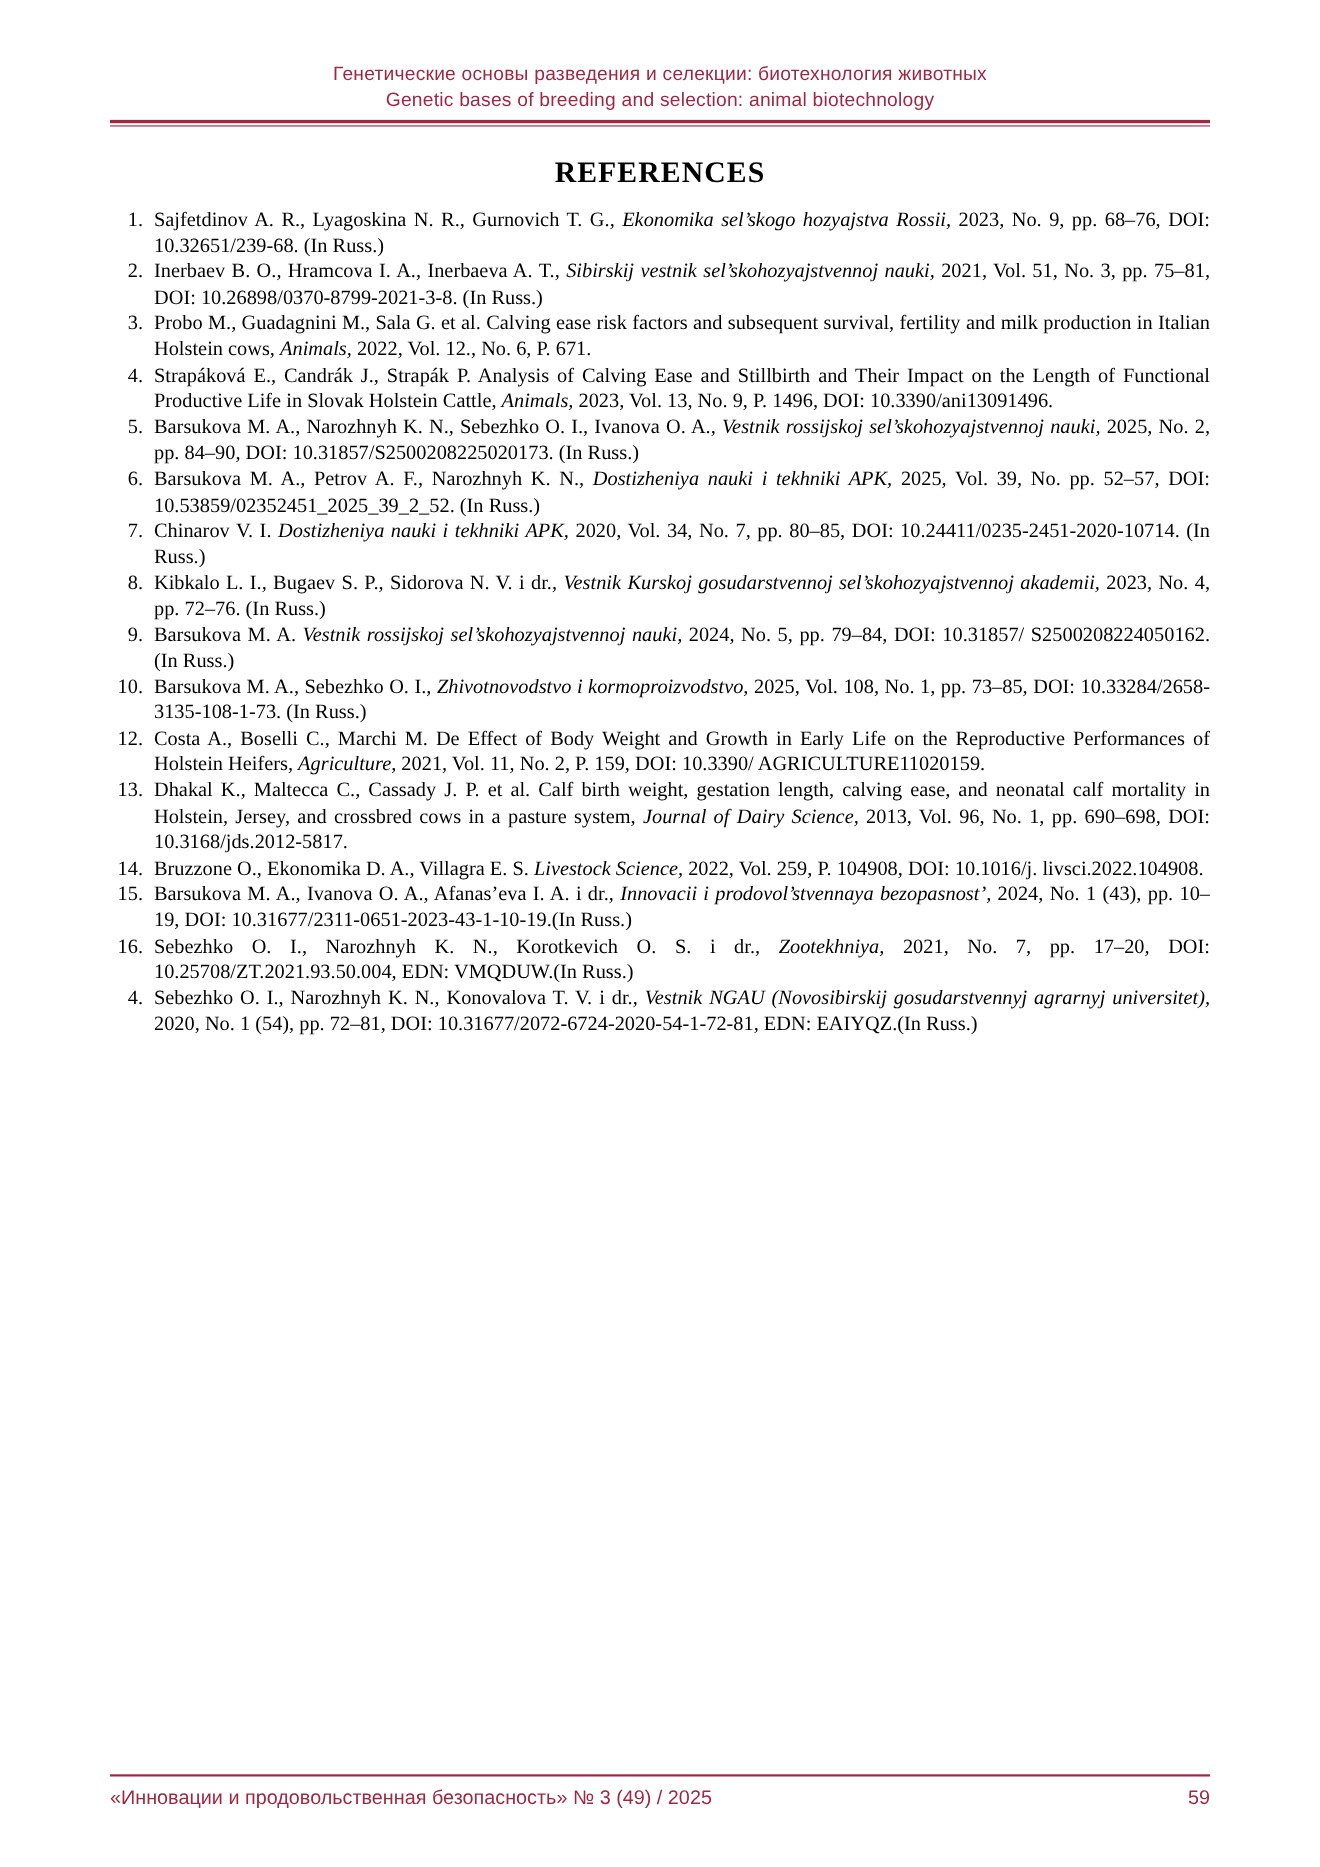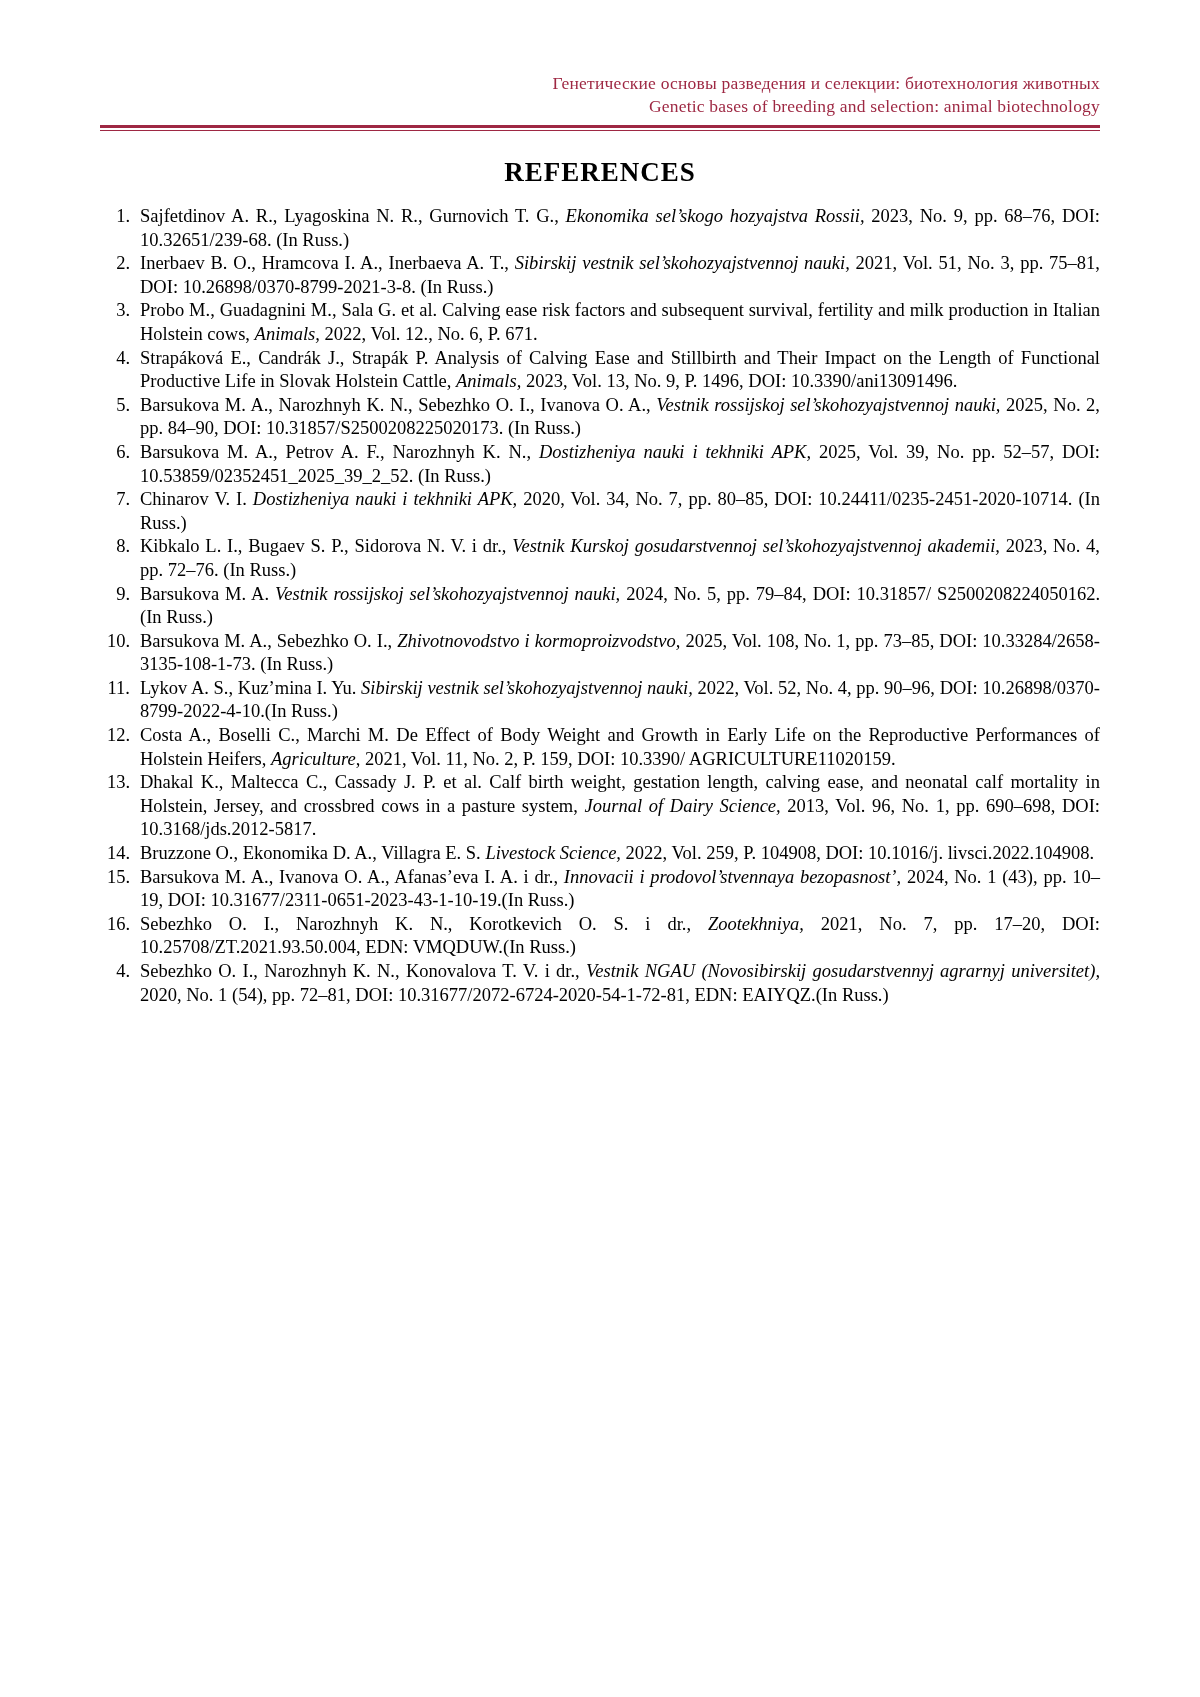--- a/index.html
+++ b/index.html
@@ -6,24 +6,24 @@
   html, body { margin: 0; padding: 0; background: #ffffff; }
   body {
     width: 1200px; height: 1697px; position: relative;
     font-family: "Liberation Serif", serif; color: #000000;
   }
   .page {
     position: absolute; inset: 0;
     padding: 0 100px; box-sizing: border-box;
   }
   .running-head {
-    padding-top: 72px;
-    text-align: right;
+    padding-top: 56px;
+    text-align: center;
     color: var(--accent);
-    font-family: Liberation Serif, serif;
+    font-family: Liberation Sans, sans-serif;
     font-size: 17.5px;
     line-height: 23px;
     letter-spacing: 0.2px;
   }
   .head-rule {
     margin-top: 7px;
     height: 2px;
     border-top: 3px solid var(--accent);
     border-bottom: 1.5px solid var(--accent);
   }
@@ -116,24 +116,20 @@
       </div>
       <div class="ref-item">
         <span class="ref-num">9.</span>
         <span class="ref-text"><span>Barsukova M. A. </span><em>Vestnik rossijskoj sel’skohozyajstvennoj nauki,</em><span> 2024, No. 5, pp. 79–84, DOI: 10.31857/ S2500208224050162. (In Russ.)</span></span>
       </div>
       <div class="ref-item">
         <span class="ref-num">10.</span>
         <span class="ref-text"><span>Barsukova M. A., Sebezhko O. I., </span><em>Zhivotnovodstvo i kormoproizvodstvo,</em><span> 2025, Vol. 108, No. 1, pp. 73–85, DOI: 10.33284/2658-3135-108-1-73. (In Russ.)</span></span>
       </div>
       <div class="ref-item">
-        <span class="ref-num">11.</span>
-        <span class="ref-text"><span>Lykov A. S., Kuz’mina I. Yu. </span><em>Sibirskij vestnik sel’skohozyajstvennoj nauki,</em><span> 2022, Vol. 52, No. 4, pp. 90–96, DOI: 10.26898/0370-8799-2022-4-10.(In Russ.)</span></span>
-      </div>
-      <div class="ref-item">
         <span class="ref-num">12.</span>
         <span class="ref-text"><span>Costa A., Boselli C., Marchi M. De Effect of Body Weight and Growth in Early Life on the Reproductive Performances of Holstein Heifers, </span><em>Agriculture</em><span>, 2021, Vol. 11, No. 2, P. 159, DOI: 10.3390/ AGRICULTURE11020159.</span></span>
       </div>
       <div class="ref-item">
         <span class="ref-num">13.</span>
         <span class="ref-text"><span>Dhakal K., Maltecca C., Cassady J. P. et al. Calf birth weight, gestation length, calving ease, and neonatal calf mortality in Holstein, Jersey, and crossbred cows in a pasture system, </span><em>Journal of Dairy Science,</em><span> 2013, Vol. 96, No. 1, pp. 690–698, DOI: 10.3168/jds.2012-5817.</span></span>
       </div>
       <div class="ref-item">
         <span class="ref-num">14.</span>
         <span class="ref-text"><span>Bruzzone O., Ekonomika D. A., Villagra E. S. </span><em>Livestock Science,</em><span> 2022, Vol. 259, P. 104908, DOI: 10.1016/j. livsci.2022.104908.</span></span>
@@ -145,14 +141,21 @@
       <div class="ref-item">
         <span class="ref-num">16.</span>
         <span class="ref-text"><span>Sebezhko O. I., Narozhnyh K. N., Korotkevich O. S. i dr., </span><em>Zootekhniya,</em><span> 2021, No. 7, pp. 17–20, DOI: 10.25708/ZT.2021.93.50.004, EDN: VMQDUW.(In Russ.)</span></span>
       </div>
       <div class="ref-item">
         <span class="ref-num">4.</span>
         <span class="ref-text"><span>Sebezhko O. I., Narozhnyh K. N., Konovalova T. V. i dr., </span><em>Vestnik NGAU (Novosibirskij gosudarstvennyj agrarnyj universitet),</em><span> 2020, No. 1 (54), pp. 72–81, DOI: 10.31677/2072-6724-2020-54-1-72-81, EDN: EAIYQZ.(In Russ.)</span></span>
       </div>
     </div>
 
+  <div class="page-footer">
+    <div class="footer-rule"></div>
+    <div class="footer-row">
+      <span>«Инновации и продовольственная безопасность» № 3 (49) / 2025</span>
+      <span>59</span>
+    </div>
+  </div>
 
 </div>
 
 </body></html>

